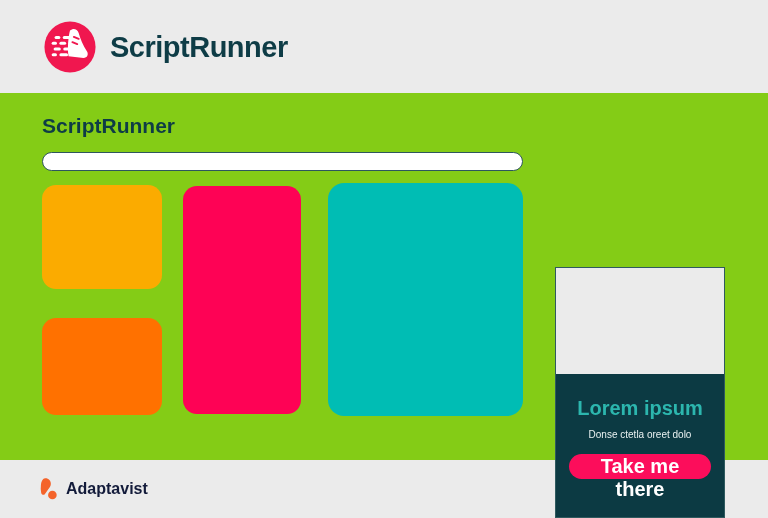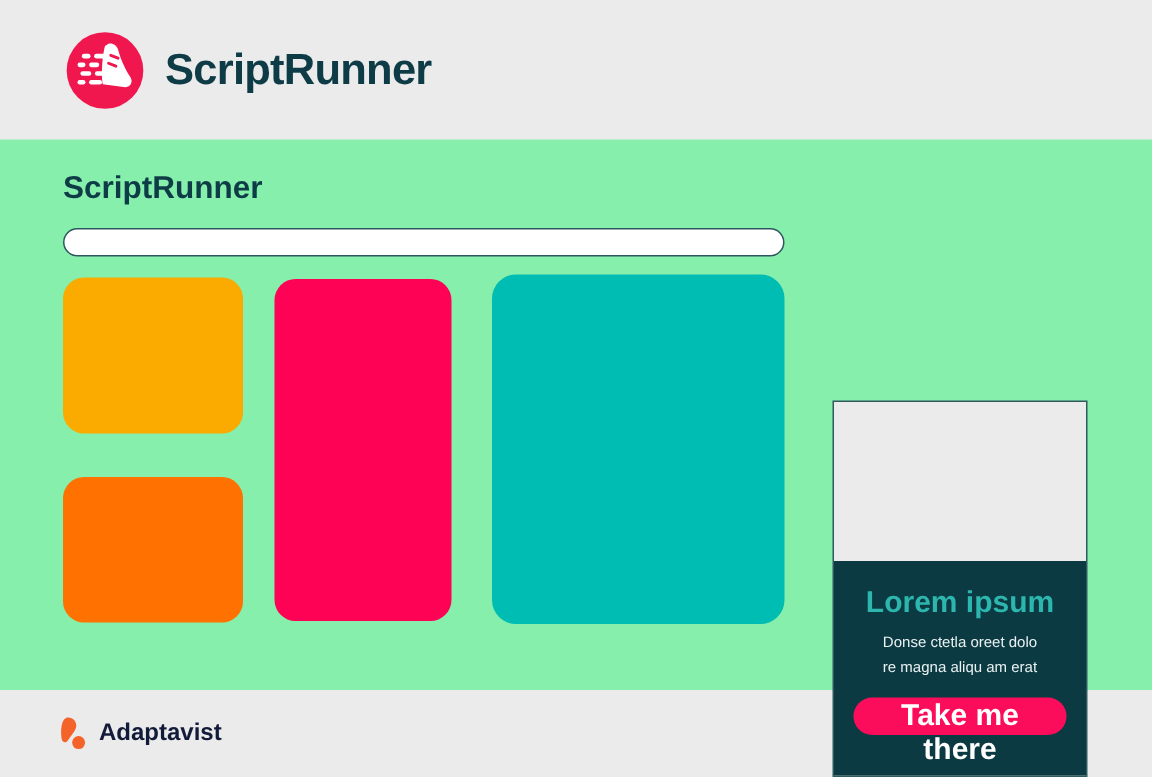--- a/index.html
+++ b/index.html
@@ -2,21 +2,21 @@
 <html style="--band-gray: #EBEBEB; --brand-teal: #0E3C46; --logo-pink: #F0174F; --tile-amber: #FBAB00; --tile-orange: #FF7100; --tile-pink: #FE0255; --tile-teal: #00BDB4; --card-dark: #0C3A43; --card-title-teal: #2CB6AE; --card-body-text: #E9F1F1; --cta-pink: #FC0D5B; --adaptavist-orange: #F4632A; --footer-navy: #131B3A;"><head>
 <meta charset="utf-8">
 <style>
   html, body { margin: 0; padding: 0; }
   body { font-family: "Liberation Sans", sans-serif; }
 
   .page {
     position: relative;
     width: 768px;
     height: 518px;
-    background: #86efac;
+    background: #84cc16;
     overflow: hidden;
   }
 
   
   .app-header {
     position: absolute;
     top: 0; left: 0;
     width: 768px;
     height: 93px;
     background: var(--band-gray, #EBEBEB);
@@ -104,21 +104,21 @@
     background: var(--band-gray, #EBEBEB);
     flex: none;
   }
   .promo-body {
     flex: 1;
     background: var(--card-dark, #0C3A43);
     text-align: center;
     padding-top: 15px;
   }
   .promo-title {
-    margin: 2px 0 6px 0;
+    margin: 8px 0 6px 0;
     font-size: 20px;
     font-weight: bold;
     color: var(--card-title-teal, #2CB6AE);
   }
   .promo-line {
     margin: 0;
     font-size: 10px;
     line-height: 17px;
     color: var(--card-body-text, #E9F1F1);
   }
@@ -182,18 +182,17 @@
       </svg>
       <span class="footer-brand-name">Adaptavist</span>
     </div>
   </footer>
 
   <aside class="promo-card">
     <div class="promo-media"></div>
     <div class="promo-body">
       <h2 class="promo-title">Lorem ipsum</h2>
       <p class="promo-line">Donse ctetla oreet dolo</p>
-      <p class="promo-line">re magna aliqu am erat</p>
       <button class="cta-button">Take me there</button>
     </div>
   </aside>
 
 </div>
 
 </body></html>

